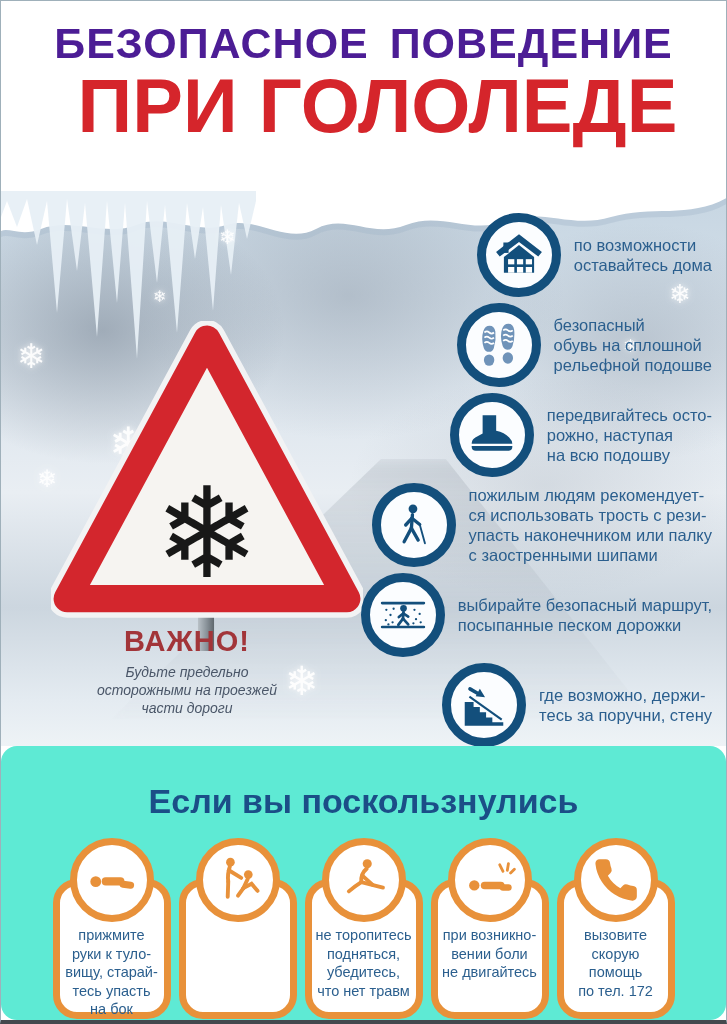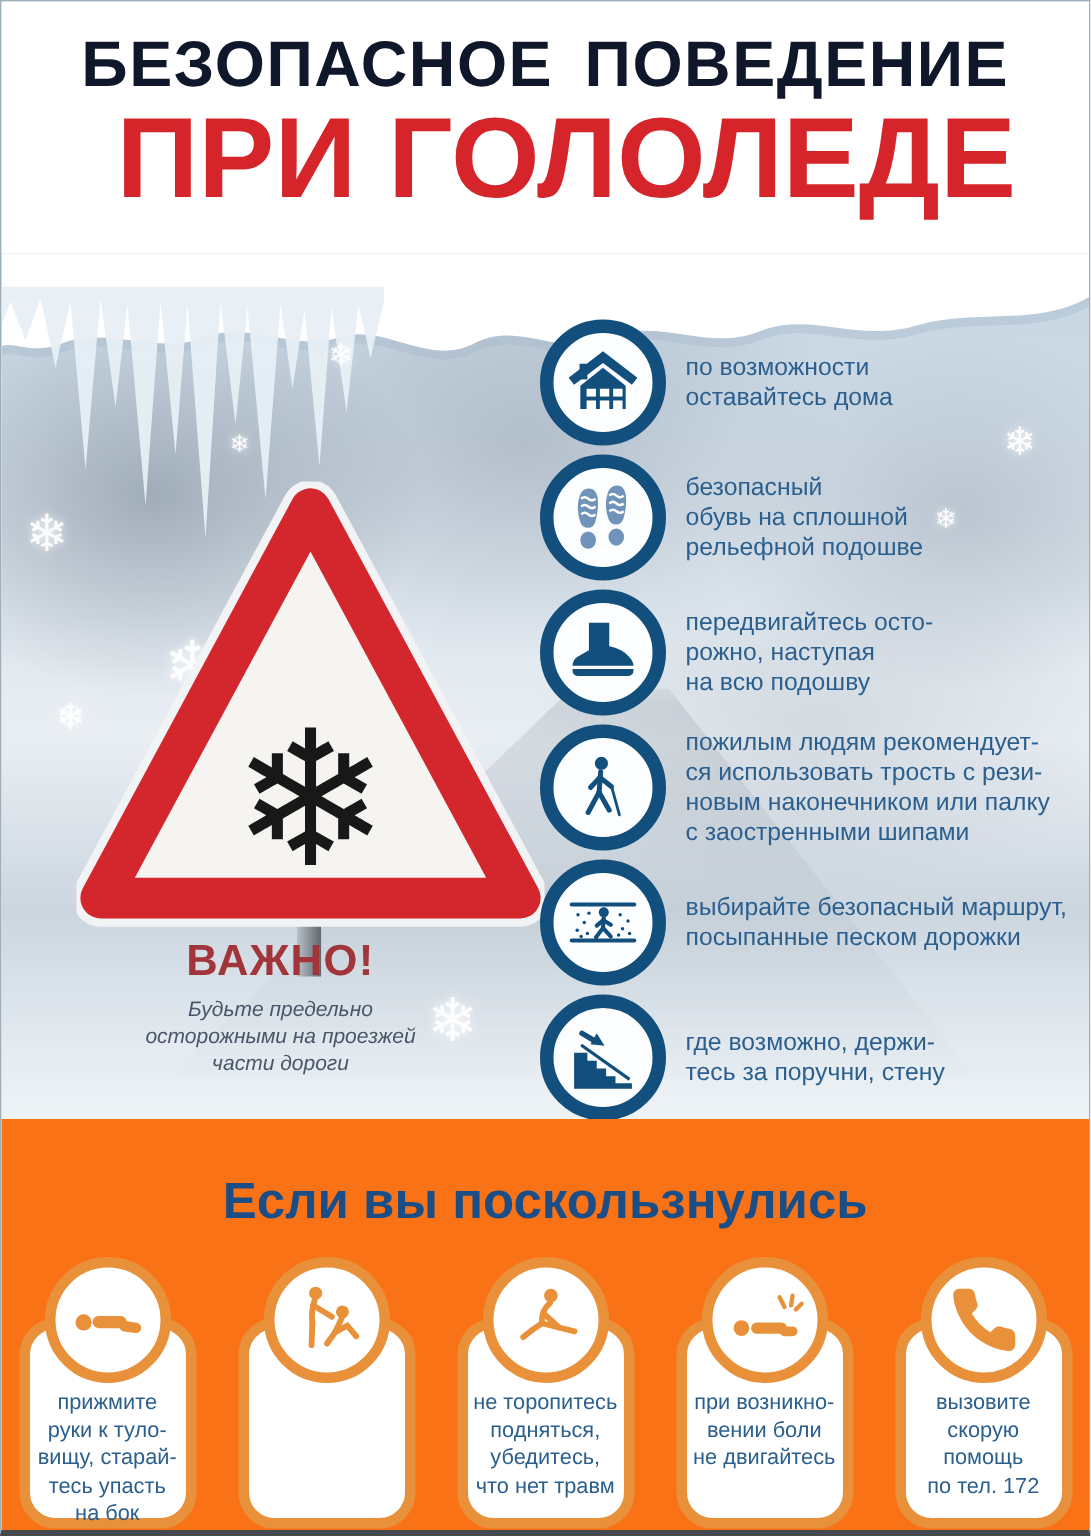--- a/index.html
+++ b/index.html
@@ -4,21 +4,21 @@
 <style>
   html,body{margin:0;padding:0;background:#fff;}
   .poster{
     position:relative;width:727px;height:1024px;overflow:hidden;
     font-family:"Liberation Sans", sans-serif;
     border:1px solid #9fb0ba;border-bottom:4px solid #44494e;box-sizing:border-box;
     display:flex;flex-direction:column;background:#fff;
   }
   
   .title-block{height:168px;background:#fff;text-align:center;padding-top:20px;box-sizing:border-box;flex:0 0 auto;}
-  .title-line1{font-size:43px;font-weight:bold;color:#0f172a;letter-spacing:1px;line-height:1.05;word-spacing:8px;}
+  .title-line1{font-size:43px;font-weight:bold;color:#4c1d95;letter-spacing:1px;line-height:1.05;word-spacing:8px;}
   .title-line2{font-size:76px;font-weight:bold;color:#d5252b;letter-spacing:0;line-height:1.0;margin-top:2px;margin-left:28px;}
   
   .scene{
     position:relative;height:577px;flex:0 0 auto;overflow:hidden;
     background:
       radial-gradient(260px 190px at 14% 28%, rgba(116,129,144,.55), rgba(116,129,144,0) 70%),
       radial-gradient(300px 200px at 48% 22%, rgba(140,152,166,.45), rgba(140,152,166,0) 72%),
       radial-gradient(240px 170px at 88% 30%, rgba(140,152,166,.38), rgba(140,152,166,0) 70%),
       radial-gradient(280px 160px at 75% 55%, rgba(150,160,172,.25), rgba(150,160,172,0) 70%),
       linear-gradient(180deg,#c4d4e1 0%,#d8e2eb 32%,#e9eef3 56%,#ccd6df 76%,#e4ebf1 92%,#eef3f6 100%);
@@ -30,28 +30,28 @@
   .icicles{position:absolute;left:0;top:22px;width:260px;height:190px;}
   .flake{position:absolute;color:#fff;opacity:.95;text-shadow:0 0 6px rgba(255,255,255,.9);line-height:1;}
   
   .sign{position:absolute;left:50px;top:152px;width:312px;height:332px;}
   
   .vazhno{position:absolute;left:18px;top:456px;width:336px;text-align:center;}
   .vazhno-heading{font-size:29px;font-weight:bold;color:#a23539;letter-spacing:1px;}
   .vazhno-text{margin-top:6px;font-size:14px;line-height:1.28;color:#4a5668;white-space:pre-line;font-style:italic;}
   
   .tips{position:absolute;right:14px;top:44px;width:352px;display:flex;flex-direction:column;gap:6px;}
-  .tip{display:flex;align-items:center;min-height:80px;}
+  .tip{display:flex;align-items:center;min-height:80px;justify-content:flex-end;}
   .tip-circle{flex:0 0 auto;width:84px;height:84px;box-sizing:border-box;border-radius:50%;
     background:#fbfdff;border:9px solid #134f7c;display:flex;align-items:center;justify-content:center;}
   .tip-text{margin-left:13px;font-size:16.5px;line-height:1.22;color:#2b5f8e;white-space:pre-line;}
   
-  .bottom{flex:1 1 auto;background:#f97316;padding-top:36px;box-sizing:border-box;}
+  .bottom{flex:1 1 auto;background:#5eead4;padding-top:36px;box-sizing:border-box;border-radius:16px;}
   .slipped-heading{text-align:center;font-size:34px;font-weight:bold;color:#1b4e87;}
-  .cards{display:flex;justify-content:center;gap:28px;margin-top:58px;}
+  .cards{display:flex;justify-content:center;gap:8px;margin-top:58px;}
   .card{position:relative;width:118px;height:140px;background:#fff;border:7px solid #e8913a;
     border-radius:24px;box-sizing:border-box;}
   .card-circle{position:absolute;left:50%;top:-48px;transform:translateX(-50%);
     width:84px;height:84px;box-sizing:border-box;border-radius:50%;background:#fff;
     border:7px solid #e8913a;display:flex;align-items:center;justify-content:center;}
   .card-text{margin-top:40px;padding:0 3px;text-align:center;font-size:14.5px;line-height:1.28;
     color:#2b5f8e;white-space:pre-line;}
 </style>
 </head>
 <body>
@@ -181,21 +181,21 @@
                 <path d="M22 17.5 L29.5 23.5"></path>
                 <path d="M22 17.5 L16 24"></path>
               <path d="M21.5 27 L14.5 40"></path>
                 <path d="M21.5 27 L28 38.5"></path>
             </g>
             <path d="M29.5 23.5 L34.5 41.5" stroke="#134f7c" stroke-width="1.8" stroke-linecap="round"></path>
           </svg>
         </span>
         <span class="tip-text">пожилым людям рекомендует-
 ся использовать трость с рези-
-новым наконечником или палку
+упасть наконечником или палку
 с заостренными шипами</span>
       </div>
 
       <div class="tip">
         <span class="tip-circle">
           <svg viewBox="0 0 48 48" width="50" height="50">
             <g stroke="#134f7c" stroke-width="2.6" stroke-linecap="round">
               <path d="M4 12.5 H44"></path>
                 <path d="M4 35.5 H44"></path>
             </g>

